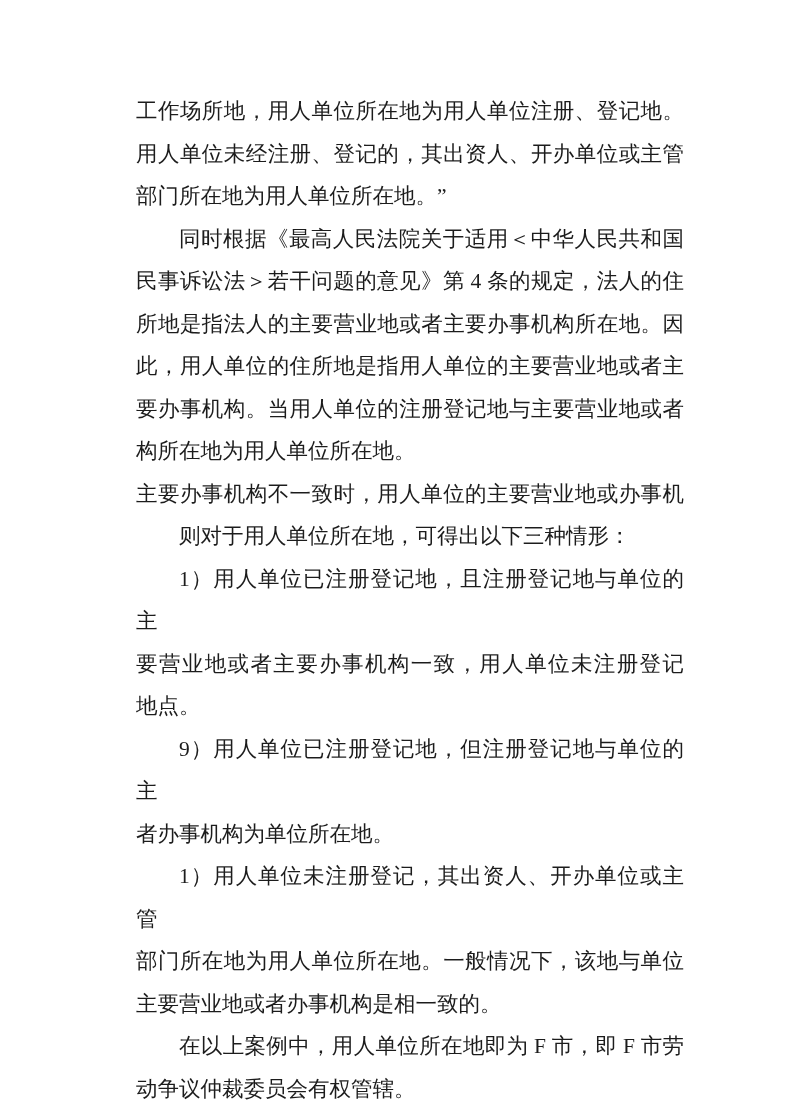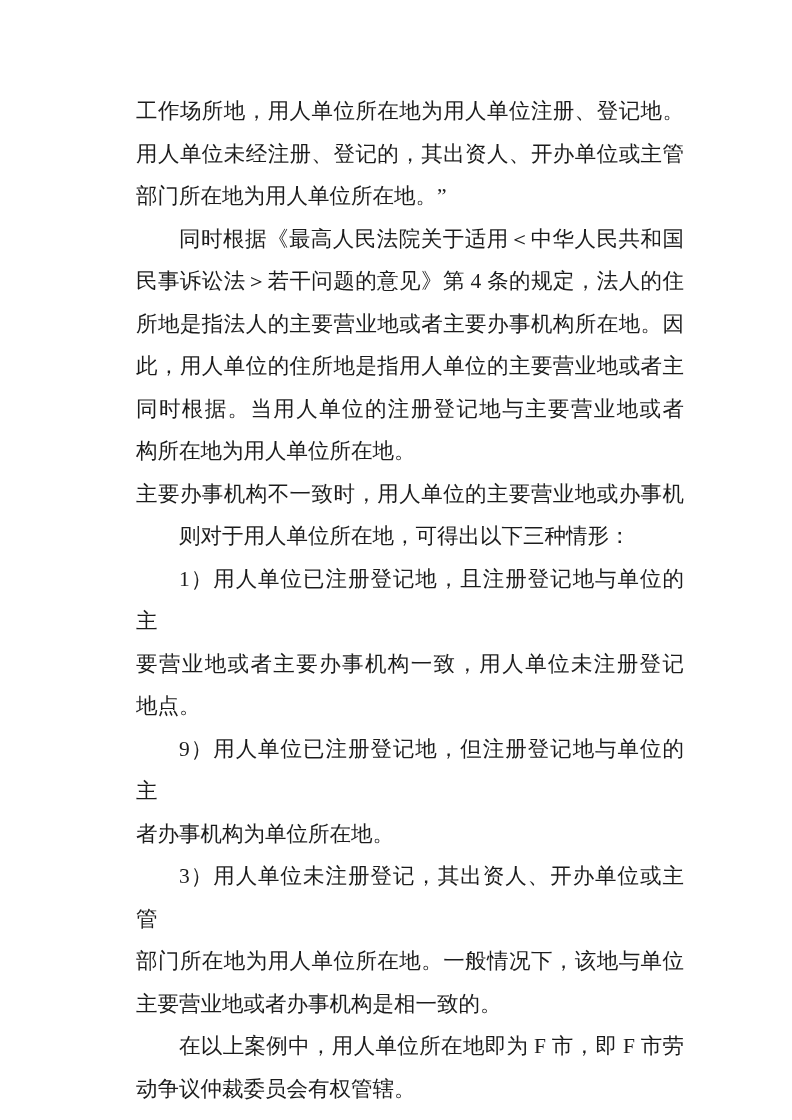--- a/index.html
+++ b/index.html
@@ -44,28 +44,28 @@
 
 <div class="page" style="background: rgb(255, 255, 255);">
   <div class="text-block" style="color: rgb(28, 28, 28);">
       <div class="line j">工作场所地，用人单位所在地为用人单位注册、登记地。</div>
       <div class="line j">用人单位未经注册、登记的，其出资人、开办单位或主管</div>
       <div class="line">部门所在地为用人单位所在地。”</div>
       <div class="line j ind">同时根据《最高人民法院关于适用＜中华人民共和国</div>
       <div class="line j">民事诉讼法＞若干问题的意见》第 4 条的规定，法人的住</div>
       <div class="line j">所地是指法人的主要营业地或者主要办事机构所在地。因</div>
       <div class="line j">此，用人单位的住所地是指用人单位的主要营业地或者主</div>
-      <div class="line j">同时根据。当用人单位的注册登记地与主要营业地或者</div>
+      <div class="line j">要办事机构。当用人单位的注册登记地与主要营业地或者</div>
       <div class="line">构所在地为用人单位所在地。</div>
       <div class="line j">主要办事机构不一致时，用人单位的主要营业地或办事机</div>
       <div class="line ind">则对于用人单位所在地，可得出以下三种情形：</div>
       <div class="line j ind">1）用人单位已注册登记地，且注册登记地与单位的主</div>
       <div class="line j">要营业地或者主要办事机构一致，用人单位未注册登记</div>
       <div class="line">地点。</div>
       <div class="line j ind">9）用人单位已注册登记地，但注册登记地与单位的主</div>
       <div class="line">者办事机构为单位所在地。</div>
-      <div class="line j ind">3）用人单位未注册登记，其出资人、开办单位或主管</div>
+      <div class="line j ind">1）用人单位未注册登记，其出资人、开办单位或主管</div>
       <div class="line j">部门所在地为用人单位所在地。一般情况下，该地与单位</div>
       <div class="line">主要营业地或者办事机构是相一致的。</div>
       <div class="line j ind">在以上案例中，用人单位所在地即为 F 市，即 F 市劳</div>
       <div class="line">动争议仲裁委员会有权管辖。</div>
     </div>
 </div>
 
 </body></html>

